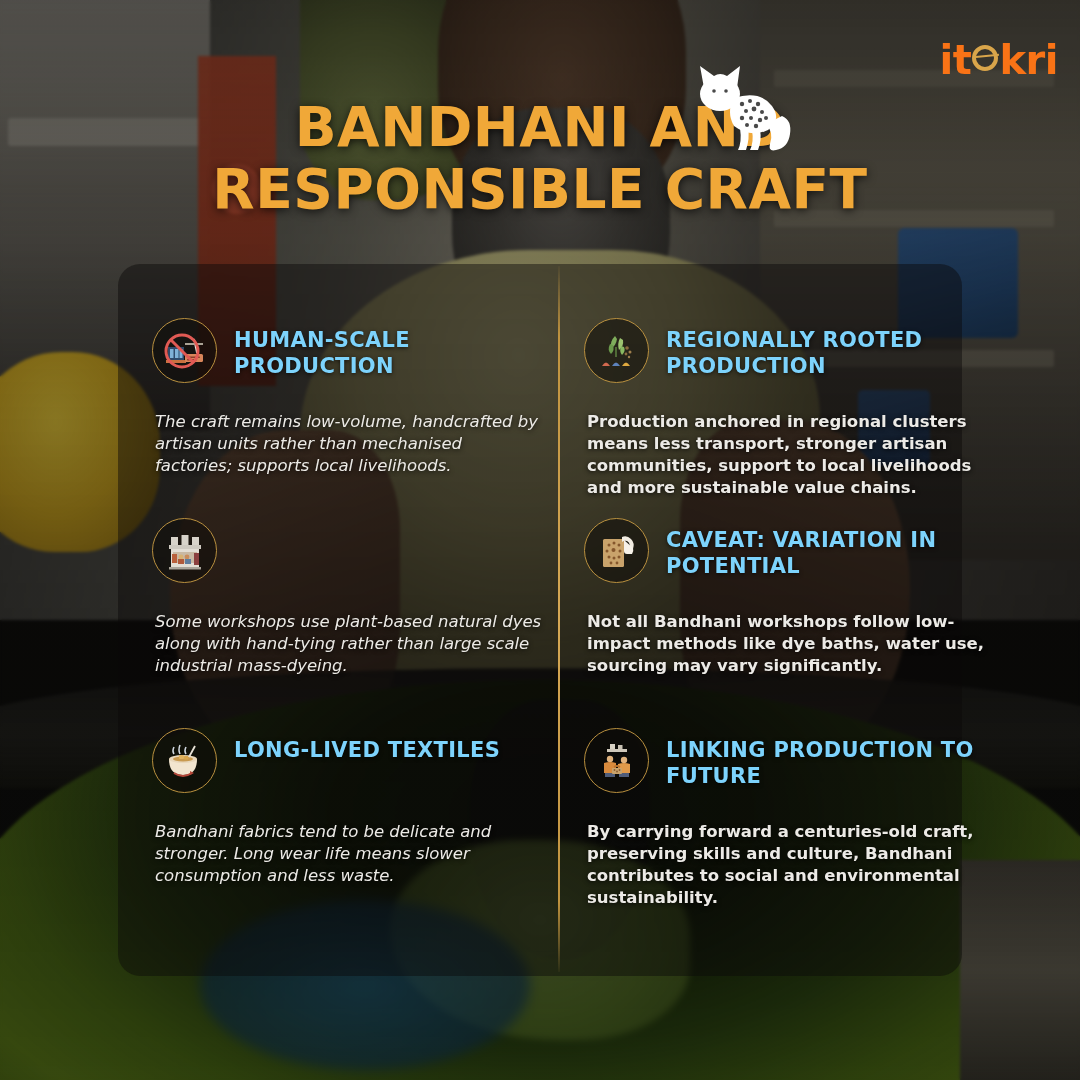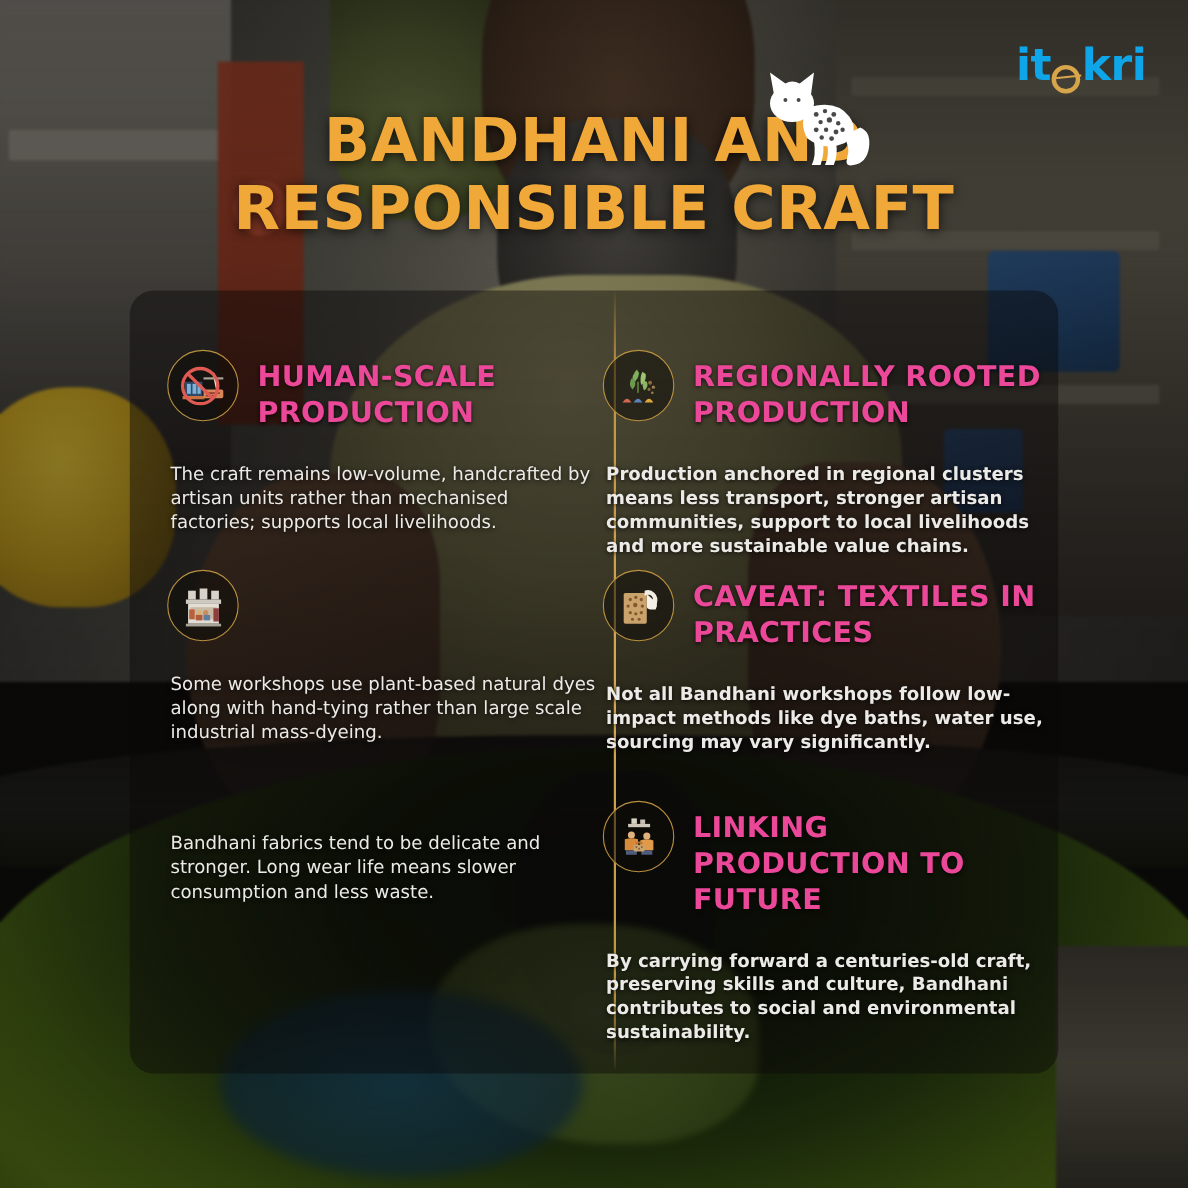--- a/index.html
+++ b/index.html
@@ -125,24 +125,24 @@
   }
   
   .bg-shade{
     position:absolute; inset:0;
     background:
       linear-gradient(180deg, rgba(8,7,6,.52) 0%, rgba(8,7,6,.40) 22%, rgba(8,7,6,.52) 58%, rgba(6,8,4,.46) 100%);
   }
 
   
   #logo{
-    position:absolute; right:38px; top:40px; z-index:6;
+    position:absolute; right:22px; top:40px; z-index:6;
     font-size:40px; font-weight:700; letter-spacing:-.5px; line-height:1;
-    color:#0ea5e9; font-family:"DejaVu Sans", sans-serif;
-    display:flex; align-items:flex-end;
+    color:#f97316; font-family:"DejaVu Sans", sans-serif;
+    display:flex; align-items:flex-start;
   }
   #logo .lk{ display:inline-block; }
   #logo .o-mark{
     display:inline-block; width:26px; height:26px; border-radius:50%;
     border:4px solid #d9a54a; position:relative; margin:0 1px; top:5px;
   }
   #logo .o-mark:after{
     content:""; position:absolute; left:-3px; top:6px; width:26px; height:2px;
     background:#d9a54a; transform:rotate(-6deg);
   }
@@ -174,50 +174,50 @@
   }
   #divider{
     position:absolute; left:558px; top:266px; width:2px; height:706px;
     background:linear-gradient(180deg, rgba(196,150,72,.05) 0%, #c0933f 10%, #d6a855 50%, #c0933f 90%, rgba(196,150,72,.05) 100%);
     z-index:5;
   }
 
   
   .card{ position:absolute; z-index:5; }
   .col-l{ left:152px; width:392px; }
-  .col-r{ left:548px; width:400px; }
+  .col-r{ left:584px; width:400px; }
   .row1{ top:318px; }
   .row2{ top:518px; }
   .row3{ top:728px; }
 
   .card-head{ display:flex; align-items:flex-start; gap:17px; }
   .icon-circle{
     flex:0 0 auto; width:65px; height:65px; border-radius:50%;
     border:1.6px solid #b9903f;
     background:rgba(14,12,10,.55);
     position:relative; overflow:hidden;
     display:flex; align-items:center; justify-content:center;
   }
   .icon-circle svg{ display:block; }
   .card-title{
     font-family:"DejaVu Sans", sans-serif;
-    font-size:26px; font-weight:700; line-height:1.25;
+    font-size:21px; font-weight:700; line-height:1.25;
     letter-spacing:.3px;
-    color:#ec4899;
+    color:#7dd3fc;
     padding-top:9px;
     text-shadow:0 1px 4px rgba(0,0,0,.7);
   }
   .card-body{
     margin-top:28px;
     font-family:"DejaVu Sans", sans-serif;
     font-size:16.5px; line-height:1.33;
     color:#eceae6;
     text-shadow:0 1px 5px rgba(0,0,0,.85);
   }
-  .col-l .card-body{ padding-left:3px; }
+  .col-l .card-body{ padding-left:3px;font-style:italic; }
   .col-r .card-body{ padding-left:3px;font-weight:bold; }
 </style>
 </head>
 <body>
 
 <div id="bg-photo">
   <div class="bg-room"></div>
   <div class="bg-shelfL"></div>
   <div class="bg-redbox"></div>
   <div class="bg-greenbag"></div>
@@ -368,26 +368,44 @@
           <circle cx="16" cy="30" r="1.5"></circle>
             <circle cx="21" cy="31" r="1.5"></circle>
             <circle cx="26" cy="30" r="1.5"></circle>
           <circle cx="18" cy="36" r="1.4"></circle>
             <circle cx="24" cy="36" r="1.4"></circle>
         </g>
         <path d="M29 10 Q34 8 38 12 Q42 16 40 22 L36 22 Q38 16 34 14 Q31 13 29 15 Z" fill="#f2ece2"></path>
         <path d="M31 13 L31 24 Q31 27 34 27 L39 27 Q41 24 40 21" fill="#f7f2e9"></path>
       </svg>
     </div>
-    <div class="card-title">CAVEAT: TEXTILES IN PRACTICES</div>
+    <div class="card-title">CAVEAT: VARIATION IN POTENTIAL</div>
   </div>
   <div class="card-body">Not all Bandhani workshops follow low-impact methods like dye baths, water use, sourcing may vary significantly.</div>
 </div>
 
 <div class="card col-l row3">
+  <div class="card-head">
+    <div class="icon-circle">
+      <svg viewBox="0 0 48 48" width="48" height="48">
+        <path d="M13 10 Q11 14 13 17" stroke="#cfd6dd" stroke-width="1.6" fill="none"></path>
+        <path d="M19 8 Q17 13 19 17" stroke="#cfd6dd" stroke-width="1.6" fill="none"></path>
+        <path d="M25 10 Q23 14 25 17" stroke="#cfd6dd" stroke-width="1.6" fill="none"></path>
+        <path d="M8 22 Q8 38 22 38 Q36 38 36 22 Z" fill="#f2e5cf"></path>
+        <ellipse cx="22" cy="22" rx="14" ry="4" fill="#e8d7bb"></ellipse>
+        <ellipse cx="22" cy="22" rx="10" ry="2.6" fill="#c99a4f"></ellipse>
+        <rect x="18" y="18" width="5" height="4" rx="1" fill="#e0b35f"></rect>
+        <rect x="23" y="19" width="4.5" height="3.5" rx="1" fill="#d9a74e"></rect>
+        <path d="M28 20 L34 9" stroke="#e8e2d6" stroke-width="1.8"></path>
+        <path d="M13 36 Q22 42 31 36" stroke="#b5483a" stroke-width="2" fill="none"></path>
+        <path d="M29 34 L33 36 L29 38 Z" fill="#b5483a"></path>
+      </svg>
+    </div>
+    <div class="card-title">LONG-LIVED TEXTILES</div>
+  </div>
   <div class="card-body">Bandhani fabrics tend to be delicate and stronger. Long wear life means slower consumption and less waste.</div>
 </div>
 
 <div class="card col-r row3">
   <div class="card-head">
     <div class="icon-circle">
       <svg viewBox="0 0 48 48" width="48" height="48">
         <rect x="14" y="12" width="20" height="3" fill="#cfc8ba"></rect>
         <rect x="17" y="7" width="5" height="5" fill="#d8d2c5"></rect>
         <rect x="25" y="8" width="4.5" height="4" fill="#c9c2b4"></rect>

